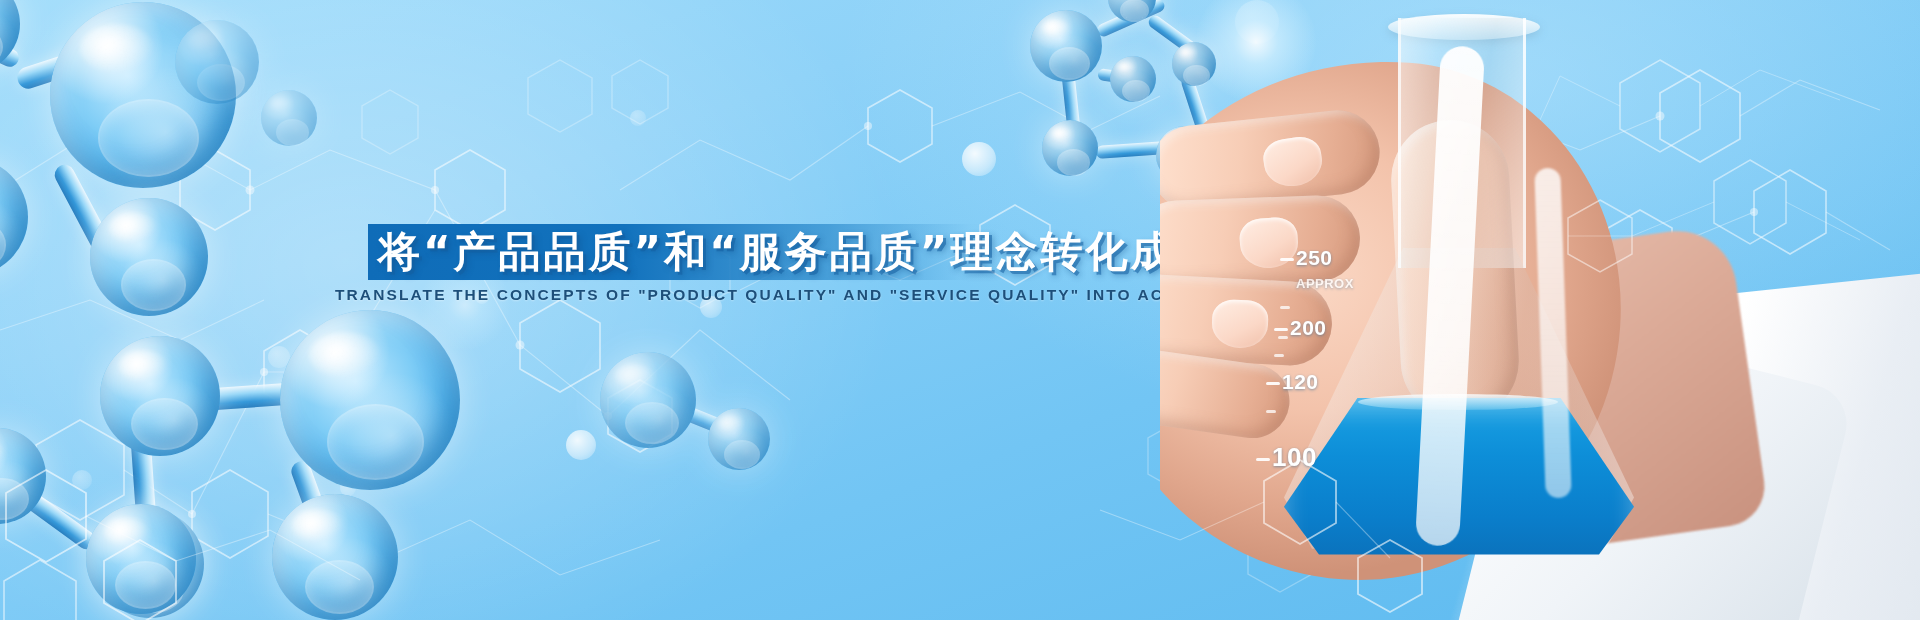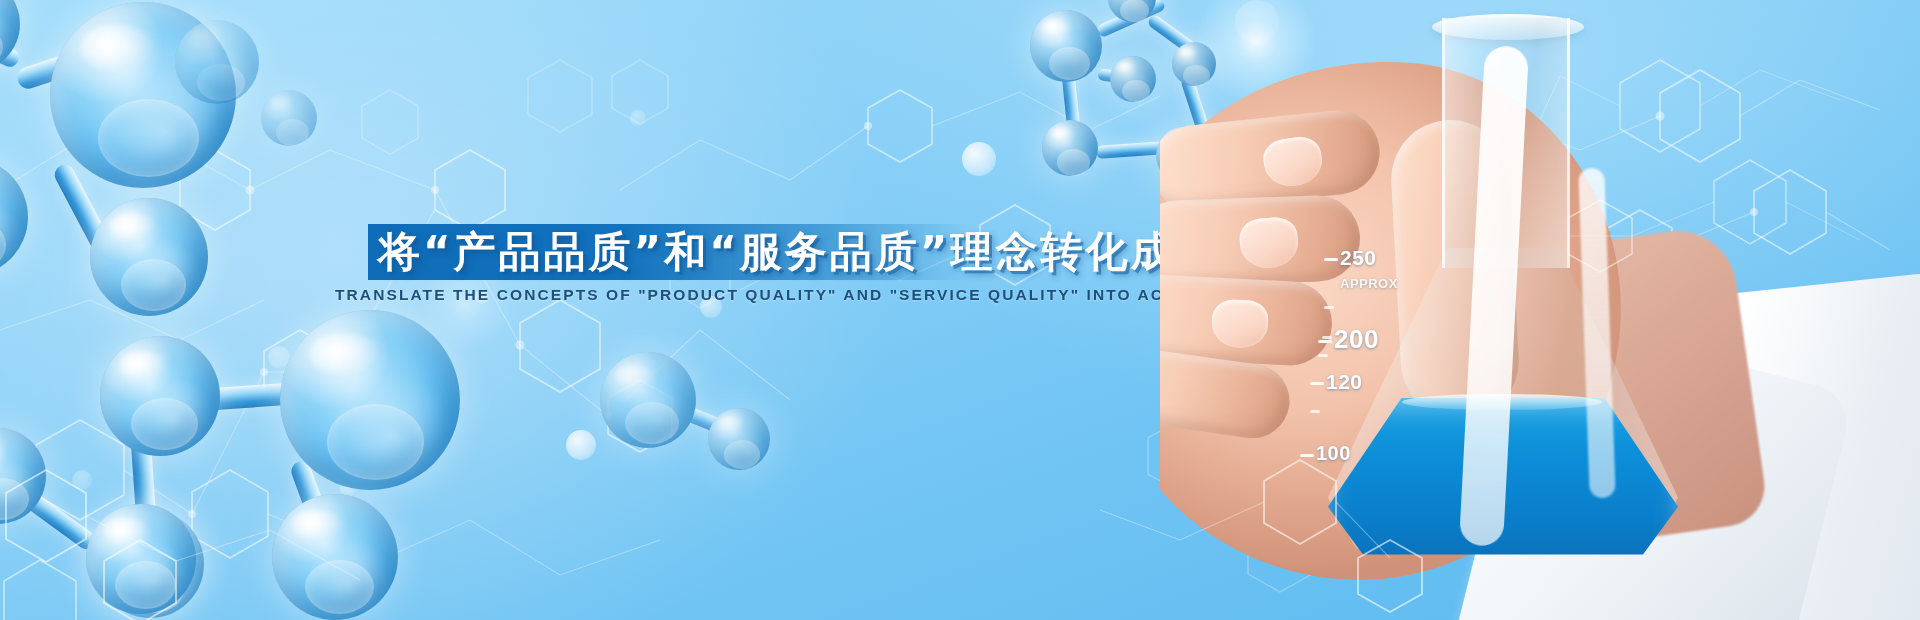--- a/index.html
+++ b/index.html
@@ -91,21 +91,21 @@
     position:absolute;
     background:linear-gradient(100deg,#ffe2d0 0%, #f7cdb6 40%, #e6ae93 78%, #d69a7e 100%);
     border-radius:46px;
     box-shadow:inset -6px -6px 14px rgba(165,110,85,.35), inset 4px 4px 10px rgba(255,255,255,.5);
   }
   .nail{
     position:absolute;border-radius:40% 40% 52% 52%;
     background:linear-gradient(150deg,#ffeee4 0%, #fbd8c7 60%, #f0bfa9 100%);
     box-shadow:inset 0 2px 4px rgba(255,255,255,.85);
   }
-  .flask{position:absolute;left:118px;top:18px;width:360px;height:560px;margin-left:44px;}
+  .flask{position:absolute;left:118px;top:18px;width:360px;height:560px;}
   .flask-neck{
     position:absolute;left:120px;top:0;width:128px;height:250px;
     background:linear-gradient(100deg, rgba(255,255,255,.55) 0%, rgba(230,245,252,.30) 26%, rgba(190,200,205,.16) 58%, rgba(255,255,255,.48) 100%);
     border-left:3px solid rgba(255,255,255,.80);
     border-right:3px solid rgba(255,255,255,.72);
   }
   .flask-lip{
     position:absolute;left:110px;top:-4px;width:152px;height:26px;
     border-radius:50%;
     background:linear-gradient(180deg, rgba(255,255,255,.95), rgba(215,235,245,.55));
@@ -339,31 +339,31 @@
 
       <div class="grad" style="top:228px;font-size:21px;">
         <span class="tick"></span>
         <span>250</span>
       </div>
       <div class="grad" style="top:258px;font-size:13px;opacity:.8;">
         <span>APPROX</span>
       </div>
       <div class="minitick" style="left:2px;top:288px;"></div>
       <div class="minitick" style="left:0px;top:318px;"></div>
-      <div class="grad" style="left:12px;top:306px;font-size:26px;">
+      <div class="grad" style="left:12px;top:298px;font-size:21px;">
         <span class="tick"></span>
         <span>200</span>
       </div>
       <div class="minitick" style="left:-4px;top:336px;"></div>
       <div class="grad" style="left:4px;top:352px;font-size:21px;">
         <span class="tick"></span>
         <span>120</span>
       </div>
       <div class="minitick" style="left:-12px;top:392px;"></div>
-      <div class="grad" style="left:-6px;top:424px;font-size:20px;">
+      <div class="grad" style="left:-6px;top:424px;font-size:26px;">
         <span class="tick"></span>
         <span>100</span>
       </div>
     </div>
   </div>
 
   <div class="wire" style="left:1540px;">
     <svg viewBox="0 0 380 620" preserveAspectRatio="none" aria-hidden="true">
       <g stroke="#ffffff" fill="none" stroke-width="1.5" opacity=".5">
         <polygon points="120,60 160,83 160,129 120,152 80,129 80,83"></polygon>

